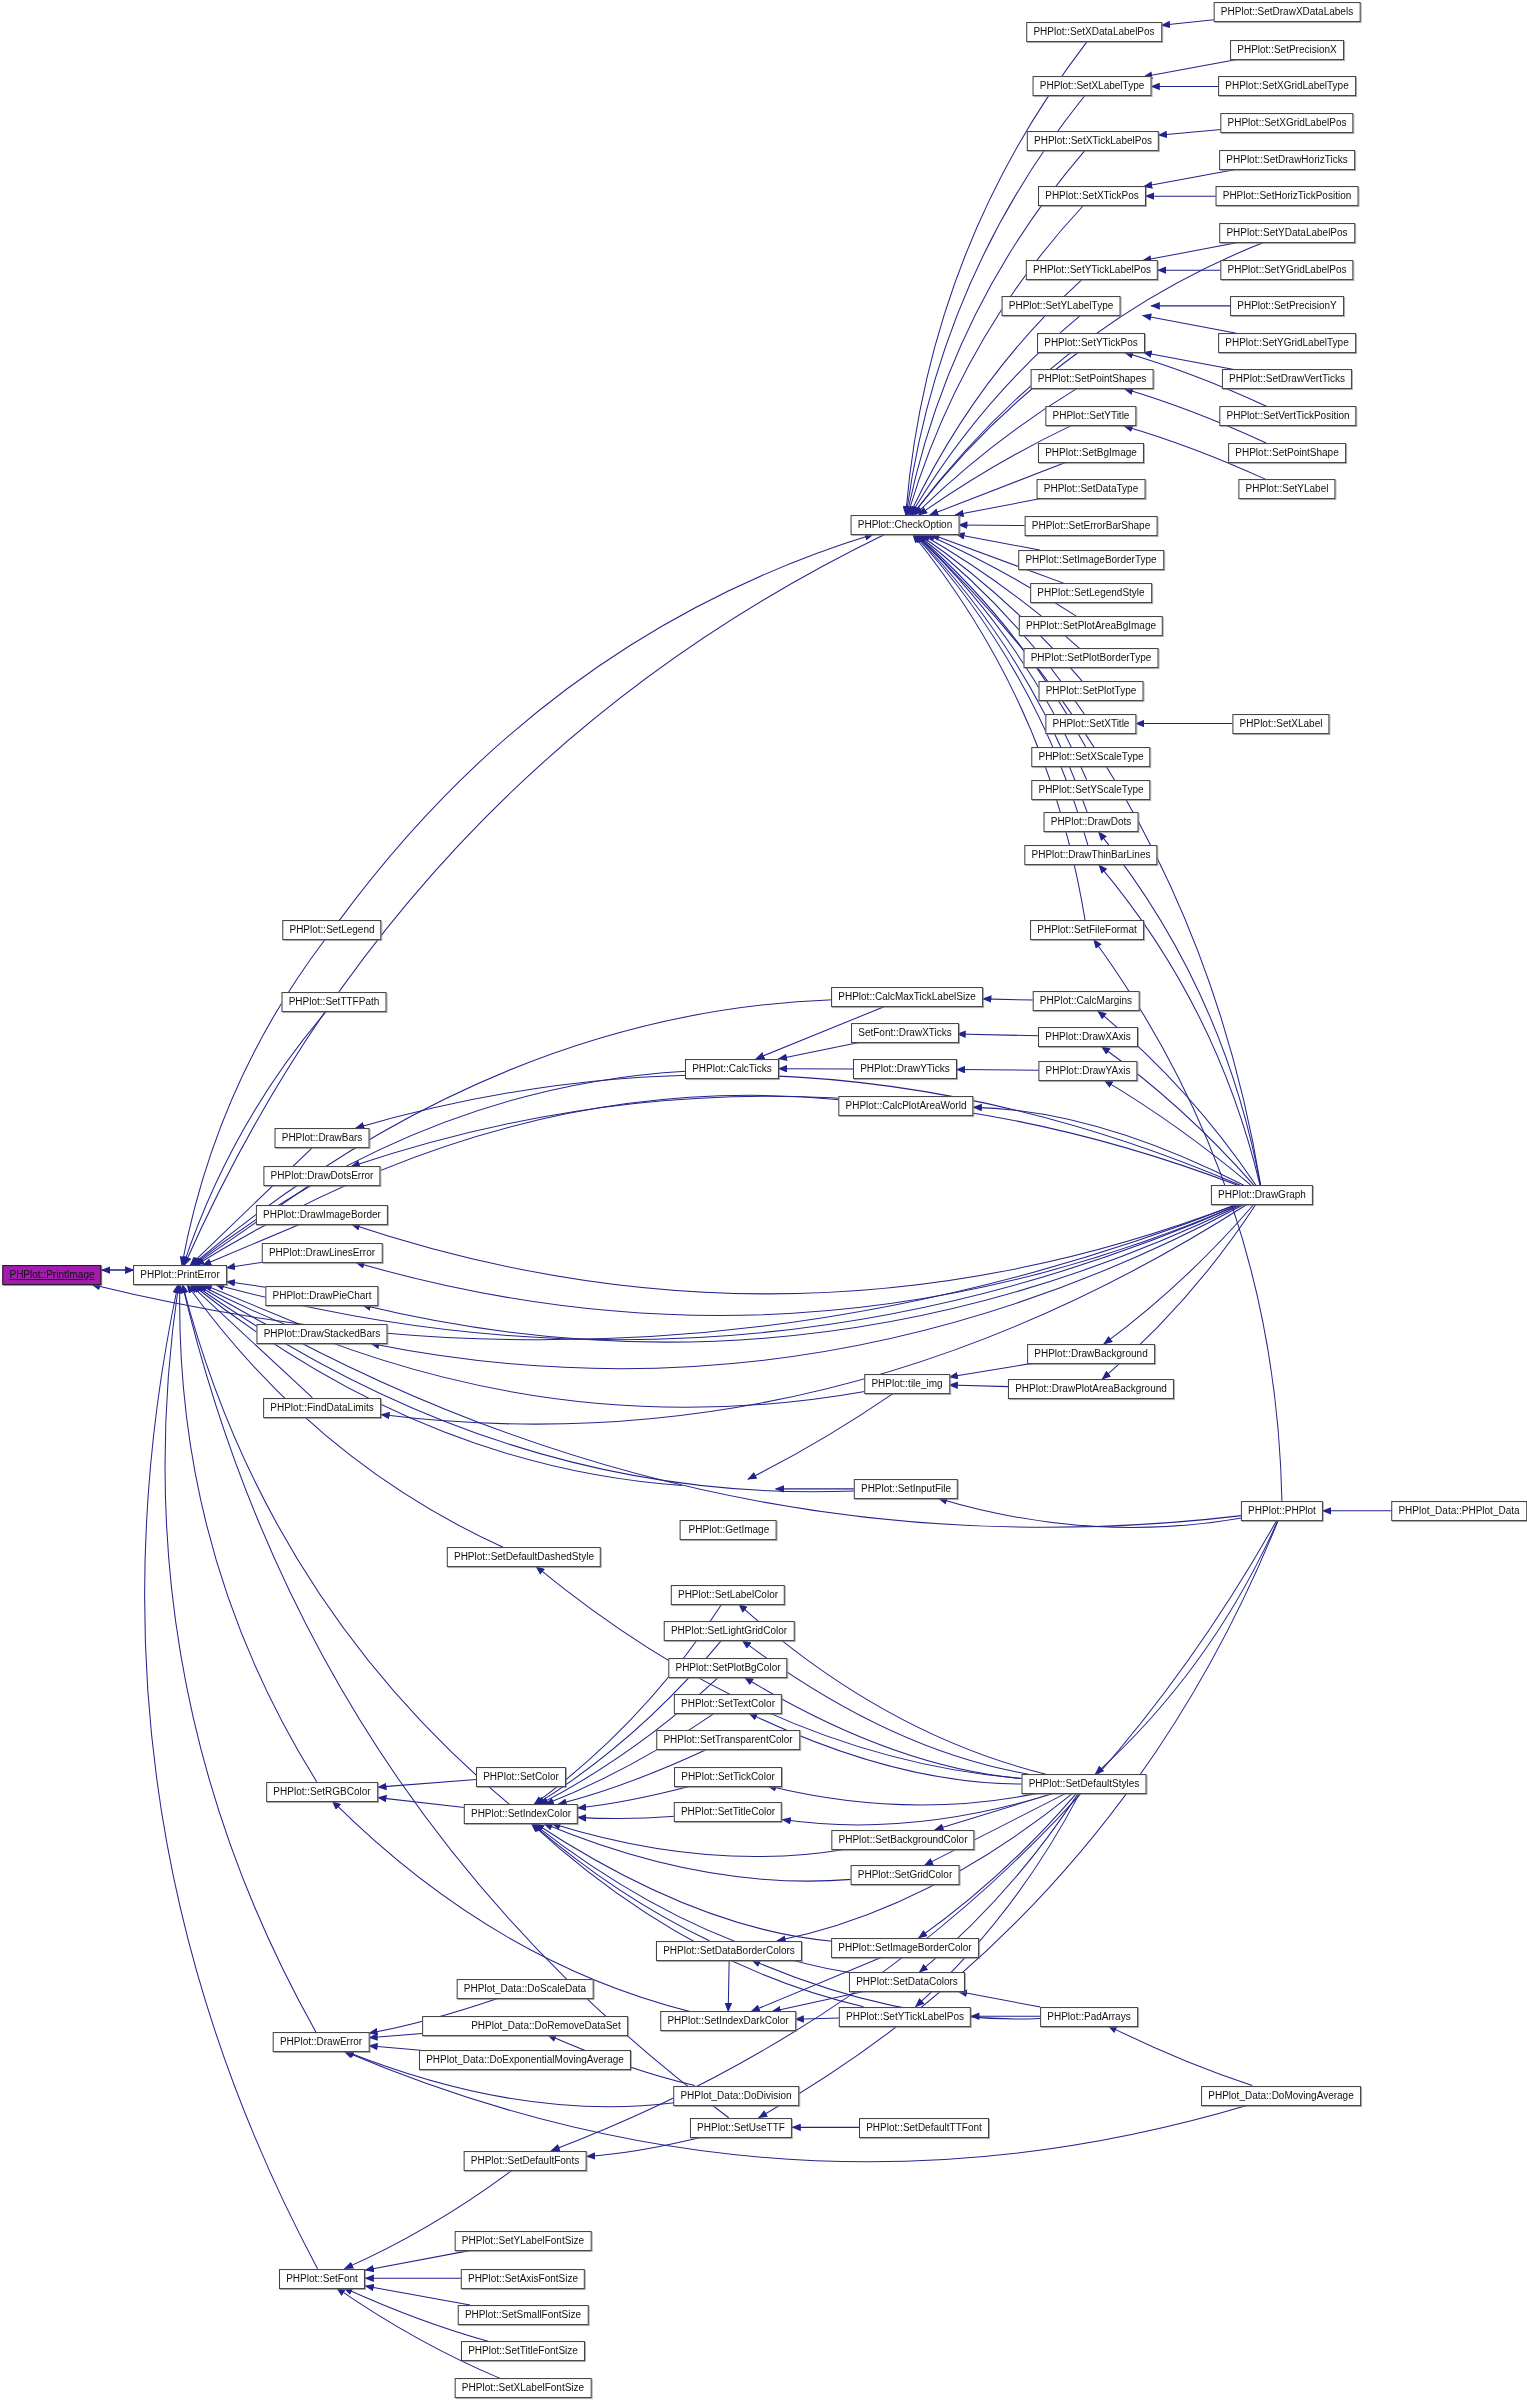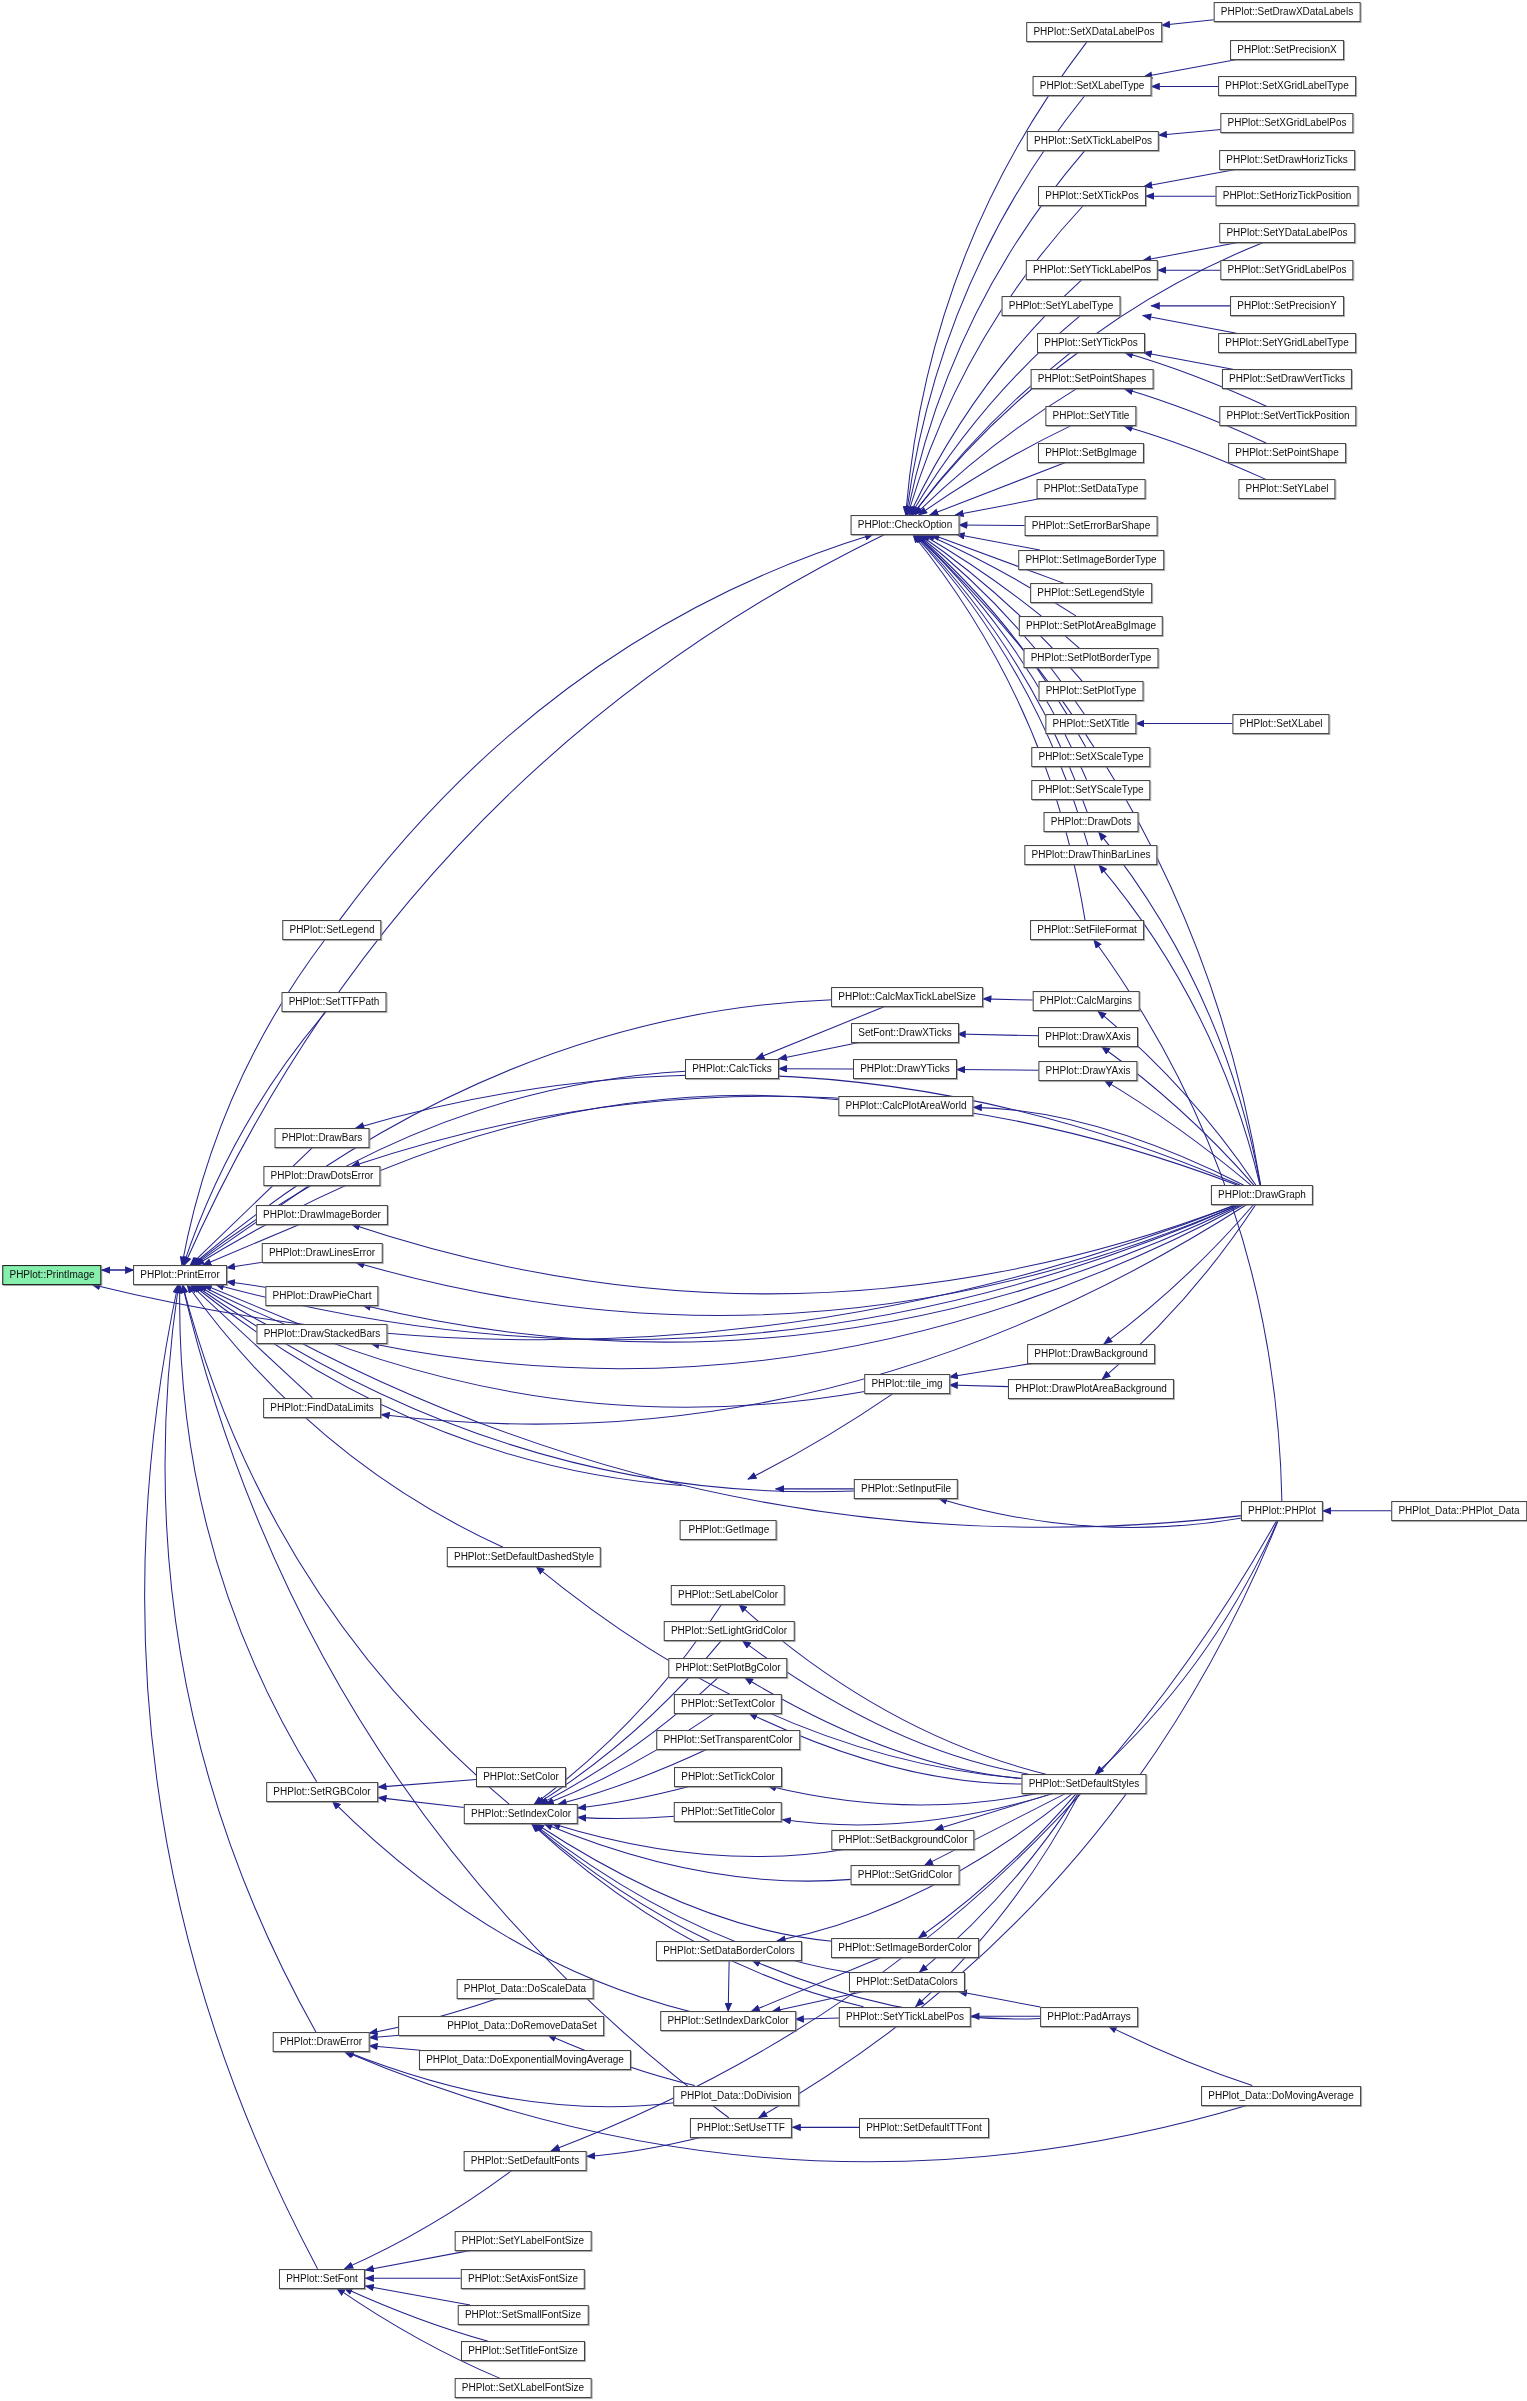--- a/index.html
+++ b/index.html
@@ -6,21 +6,21 @@
   body{width:1528px;height:2401px;font-family:"Liberation Sans","DejaVu Sans",sans-serif;}
   #canvas{position:relative;width:1528px;height:2401px;background:#ffffff;overflow:hidden;}
   #edges{position:absolute;left:0;top:0;z-index:1;}
   .node{
     position:absolute;z-index:2;transform:translate(-50%,-50%);
     background:#ffffff;border:1px solid #3c3c3c;
     box-shadow:1px 1px 0 rgba(110,110,110,.55);
     padding:2.7px 6.2px;font-size:10px;line-height:1.25;color:#101010;
     white-space:nowrap;cursor:pointer;
   }
-  .node.root{background:#86efac;border-color:#1c1c1c;cursor:default;font-weight:normal;}
+  .node.root{background:#a21caf;border-color:#1c1c1c;cursor:default;font-weight:normal;text-decoration:underline;}
 </style>
 </head>
 <body>
 
 <div id="canvas">
     <svg id="edges" width="1528" height="2401" viewBox="0 0 2227 3501">
       <defs>
         <marker id="arr" viewBox="0 0 10 8" refX="9.2" refY="4" markerWidth="14" markerHeight="11" orient="auto" markerUnits="userSpaceOnUse">
           <path d="M0,0 L10,4 L0,8 Z" fill="#23238d"></path>
         </marker>
@@ -200,21 +200,21 @@
     <div class="node" style="left: 907px; top: 1384px;">PHPlot::tile_img</div>
     <div class="node" style="left: 728px; top: 1530px; padding-left: 8px;">PHPlot::GetImage</div>
     <div class="node" style="left: 906px; top: 1489px;">PHPlot::SetInputFile</div>
     <div class="node" style="left: 521px; top: 1777px;">PHPlot::SetColor</div>
     <div class="node" style="left: 521px; top: 1814px;">PHPlot::SetIndexColor</div>
     <div class="node" style="left: 729px; top: 1951px;">PHPlot::SetDataBorderColors</div>
     <div class="node" style="left: 728px; top: 2021px;">PHPlot::SetIndexDarkColor</div>
     <div class="node" style="left: 741px; top: 2128px;">PHPlot::SetUseTTF</div>
     <div class="node" style="left: 525px; top: 2161px;">PHPlot::SetDefaultFonts</div>
     <div class="node" style="left: 525px; top: 1989px;">PHPlot_Data::DoScaleData</div>
-    <div class="node" style="left: 501px; top: 2026px; padding-left: 48px;">PHPlot_Data::DoRemoveDataSet</div>
+    <div class="node" style="left: 525px; top: 2026px; padding-left: 48px;">PHPlot_Data::DoRemoveDataSet</div>
     <div class="node" style="left: 525px; top: 2060px;">PHPlot_Data::DoExponentialMovingAverage</div>
     <div class="node" style="left: 736px; top: 2096px;">PHPlot_Data::DoDivision</div>
     <div class="node" style="left: 1094px; top: 32px;">PHPlot::SetXDataLabelPos</div>
     <div class="node" style="left: 1092px; top: 86px;">PHPlot::SetXLabelType</div>
     <div class="node" style="left: 1093px; top: 141px;">PHPlot::SetXTickLabelPos</div>
     <div class="node" style="left: 1092px; top: 196px;">PHPlot::SetXTickPos</div>
     <div class="node" style="left: 1092px; top: 270px;">PHPlot::SetYTickLabelPos</div>
     <div class="node" style="left: 1061px; top: 306px;">PHPlot::SetYLabelType</div>
     <div class="node" style="left: 1091px; top: 343px;">PHPlot::SetYTickPos</div>
     <div class="node" style="left: 1092px; top: 379px;">PHPlot::SetPointShapes</div>

